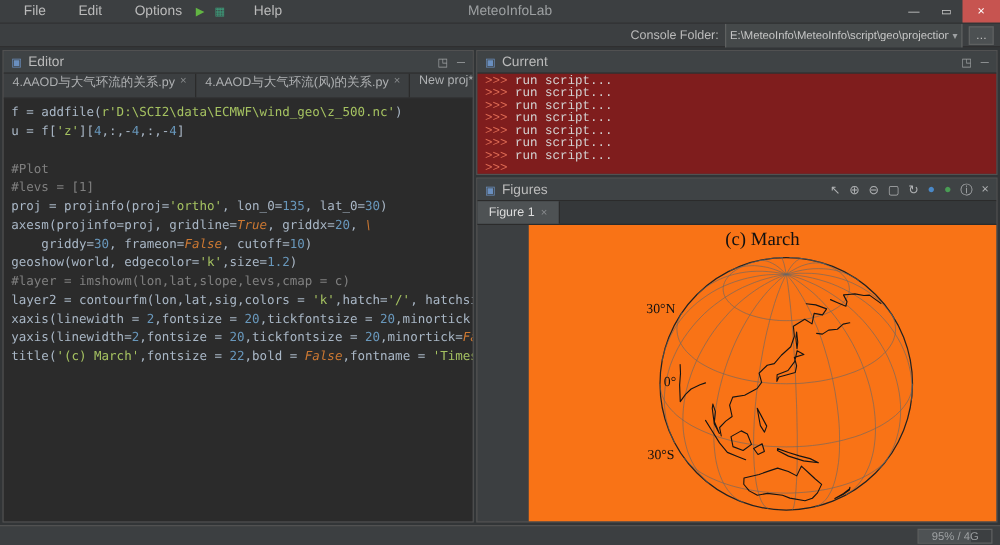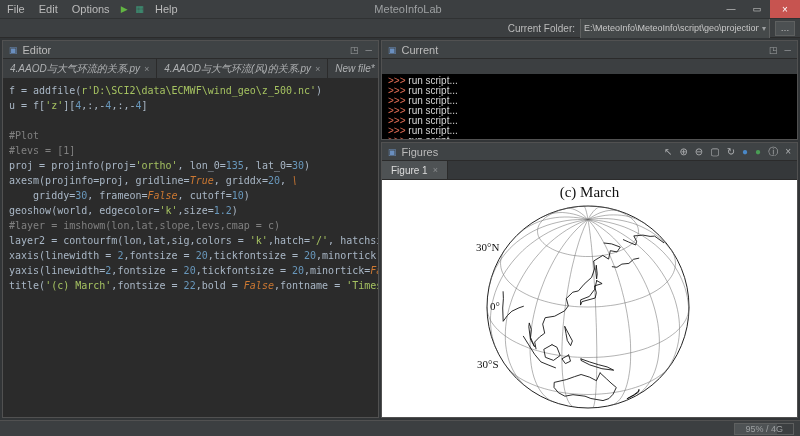--- a/index.html
+++ b/index.html
@@ -3,21 +3,21 @@
 <meta charset="utf-8">
 <style>
   *{margin:0;padding:0;box-sizing:border-box;}
   html,body{width:800px;height:436px;overflow:hidden;background:#3c3f41;
     font-family:"Liberation Sans",sans-serif;color:#bbbbbb;}
   .app{position:relative;width:800px;height:436px;display:flex;flex-direction:column;}
 
   
   .menubar{position:relative;height:19px;display:flex;align-items:center;
     background:#3c3f41;border-bottom:1px solid #303233;font-size:11px;}
-  .menu-item{padding:0 7px;height:100%;display:flex;align-items:center;color:#bbbbbb;cursor:default;}
+  .menu-item{padding:0 7px;height:100%;display:flex;align-items:center;color:#bbbbbb;cursor:default;margin-left:12px;}
   .menu-icon{padding:0 4px;font-size:9px;}
   .mi-run{color:#62b543;}
   .mi-apps{color:#3d9c7a;}
   .title-center{position:absolute;left:16px;right:0;text-align:center;font-size:11px;color:#9da0a2;pointer-events:none;}
   .win-controls{margin-left:auto;display:flex;height:100%;}
   .win-btn{width:26px;display:flex;align-items:center;justify-content:center;font-size:9px;color:#cfcfcf;}
   .win-btn.close{background:#c75450;color:#ffffff;width:30px;font-size:10px;}
 
   
   .folderbar{height:19px;display:flex;align-items:center;justify-content:flex-end;gap:5px;
@@ -33,43 +33,43 @@
   .main{flex:1;display:flex;gap:2px;padding:2px;min-height:0;background:#323537;}
   .panel{display:flex;flex-direction:column;background:#3c3f41;border:1px solid #515151;min-height:0;}
   .panel-header{height:18px;flex:0 0 18px;display:flex;align-items:center;gap:5px;
     padding:0 6px;font-size:11px;color:#bbbbbb;background:#3f4345;border-bottom:1px solid #2b2b2b;}
   .panel-icon{color:#6a8fbf;font-size:9px;}
   .hdr-icons{margin-left:auto;display:flex;gap:7px;color:#9da0a2;font-size:9px;align-items:center;}
 
   .editor-panel{width:377px;flex:0 0 377px;}
   .tabs{height:20px;flex:0 0 20px;display:flex;background:#3c3f41;border-bottom:1px solid #2b2b2b;
     font-size:10px;overflow:hidden;}
-  .tab{display:flex;align-items:center;gap:4px;padding:0 7px;border-right:1px solid #2b2b2b;
-    color:#aeb0b2;white-space:nowrap;cursor:default;font-style:italic;}
+  .tab{display:flex;gap:4px;padding:0 7px;border-right:1px solid #2b2b2b;
+    color:#aeb0b2;white-space:nowrap;cursor:default;}
   .tab-x{color:#8a8d8f;font-size:9px;}
   .code{flex:1;background:#2b2b2b;font-family:"DejaVu Sans Mono",monospace;font-size:10px;
     line-height:15px;padding:4px 6px;overflow:hidden;white-space:pre;color:#a9b7c6;}
   .code-line{min-height:15px;}
   .tk-d{color:#a9b7c6;} .tk-s{color:#a5c261;} .tk-n{color:#6897bb;}
   .tk-k{color:#cc7832;font-style:italic;} .tk-c{color:#808080;}
 
   .right-col{flex:1;display:flex;flex-direction:column;gap:2px;min-width:0;}
   .console-panel{height:100px;flex:0 0 100px;}
-  .console-out{flex:1;background:#000000;font-family:Liberation Sans, sans-serif;
-    font-size:10px;line-height:10px;padding:2px 6px;overflow:hidden;color:#d4d4d4;margin-top:15px;}
+  .console-out{flex:1;background:#7f1d1d;font-family:Liberation Mono, monospace;
+    font-size:10px;line-height:10px;padding:2px 6px;overflow:hidden;color:#d4d4d4;}
   .prompt{color:#e06c55;}
 
   .figures-panel{flex:1;}
   .fig-toolbar{margin-left:auto;display:flex;gap:7px;align-items:center;font-size:10px;}
   .fig-toolbar span{cursor:default;}
   .fig-tabrow{height:19px;flex:0 0 19px;display:flex;background:#35383a;
     font-size:10px;border-bottom:1px solid #2b2b2b;}
   .fig-tab{display:flex;align-items:center;gap:5px;padding:0 9px;background:#4e5254;
     color:#dddddd;border-right:1px solid #2b2b2b;}
-  .canvas{flex:1;position:relative;background:#ffffff;overflow:hidden;}
+  .canvas{flex:1;position:relative;background:#f97316;overflow:hidden;margin-left:41px;}
   .canvas svg{position:absolute;left:0;top:0;}
   .fig-title{position:absolute;top:4px;left:0;right:0;text-align:center;color:#111111;
     font-family:"Liberation Serif",serif;font-size:15px;}
   .lat-label{position:absolute;font-family:"Liberation Serif",serif;font-size:11px;color:#111111;}
   .lab-30n{left:94px;top:61px;}
   .lab-0{left:108px;top:120px;}
   .lab-30s{left:95px;top:178px;}
   .globe-rim{fill:none;stroke:#222222;stroke-width:1;}
   .grat{fill:none;stroke:#666666;stroke-width:0.5;}
   .coast{fill:none;stroke:#141414;stroke-width:0.9;stroke-linejoin:round;stroke-linecap:round;}
@@ -94,21 +94,21 @@
     <span class="menu-item">Help</span>
     <span class="title-center">MeteoInfoLab</span>
     <div class="win-controls">
       <span class="win-btn">—</span>
       <span class="win-btn">▭</span>
       <span class="win-btn close">×</span>
     </div>
   </div>
 
   <div class="folderbar">
-    <span>Current Folder:</span>
+    <span>Console Folder:</span>
     <div class="folder-field">
       <span class="folder-text">E:\MeteoInfo\MeteoInfo\script\geo\projection</span>
       <span class="combo-arrow">▾</span>
     </div>
     <span class="browse-btn">…</span>
   </div>
 
   <div class="main">
 
     <div class="panel editor-panel">
@@ -123,21 +123,21 @@
       <div class="tabs">
           <div class="tab">
             <span>4.AAOD与大气环流的关系.py</span>
             <span class="tab-x">×</span>
           </div>
           <div class="tab">
             <span>4.AAOD与大气环流(风)的关系.py</span>
             <span class="tab-x">×</span>
           </div>
           <div class="tab">
-            <span>New file*</span>
+            <span>New proj*</span>
           </div>
         </div>
       <div class="code"><div class="code-line"><span class="tk-d">f = addfile(</span><span class="tk-s">r'D:\SCI2\data\ECMWF\wind_geo\z_500.nc'</span><span class="tk-d">)</span></div><div class="code-line"><span class="tk-d">u = f[</span><span class="tk-s">'z'</span><span class="tk-d">][</span><span class="tk-n">4</span><span class="tk-d">,:,-</span><span class="tk-n">4</span><span class="tk-d">,:,-</span><span class="tk-n">4</span><span class="tk-d">]</span></div><div class="code-line"> </div><div class="code-line"><span class="tk-c">#Plot</span></div><div class="code-line"><span class="tk-c">#levs = [1]</span></div><div class="code-line"><span class="tk-d">proj = projinfo(proj=</span><span class="tk-s">'ortho'</span><span class="tk-d">, lon_0=</span><span class="tk-n">135</span><span class="tk-d">, lat_0=</span><span class="tk-n">30</span><span class="tk-d">)</span></div><div class="code-line"><span class="tk-d">axesm(projinfo=proj, gridline=</span><span class="tk-k">True</span><span class="tk-d">, griddx=</span><span class="tk-n">20</span><span class="tk-d">, </span><span class="tk-k">\</span></div><div class="code-line"><span class="tk-d">    griddy=</span><span class="tk-n">30</span><span class="tk-d">, frameon=</span><span class="tk-k">False</span><span class="tk-d">, cutoff=</span><span class="tk-n">10</span><span class="tk-d">)</span></div><div class="code-line"><span class="tk-d">geoshow(world, edgecolor=</span><span class="tk-s">'k'</span><span class="tk-d">,size=</span><span class="tk-n">1.2</span><span class="tk-d">)</span></div><div class="code-line"><span class="tk-c">#layer = imshowm(lon,lat,slope,levs,cmap = c)</span></div><div class="code-line"><span class="tk-d">layer2 = contourfm(lon,lat,sig,colors = </span><span class="tk-s">'k'</span><span class="tk-d">,hatch=</span><span class="tk-s">'/'</span><span class="tk-d">, hatchsize=</span></div><div class="code-line"><span class="tk-d">xaxis(linewidth = </span><span class="tk-n">2</span><span class="tk-d">,fontsize = </span><span class="tk-n">20</span><span class="tk-d">,tickfontsize = </span><span class="tk-n">20</span><span class="tk-d">,minortick = </span></div><div class="code-line"><span class="tk-d">yaxis(linewidth=</span><span class="tk-n">2</span><span class="tk-d">,fontsize = </span><span class="tk-n">20</span><span class="tk-d">,tickfontsize = </span><span class="tk-n">20</span><span class="tk-d">,minortick=</span><span class="tk-k">False</span></div><div class="code-line"><span class="tk-d">title(</span><span class="tk-s">'(c) March'</span><span class="tk-d">,fontsize = </span><span class="tk-n">22</span><span class="tk-d">,bold = </span><span class="tk-k">False</span><span class="tk-d">,fontname = </span><span class="tk-s">'Times New Roman'</span></div></div>
     </div>
 
     <div class="right-col">
 
       <div class="panel console-panel">
         <div class="panel-header">
           <span class="panel-icon">▣</span>

